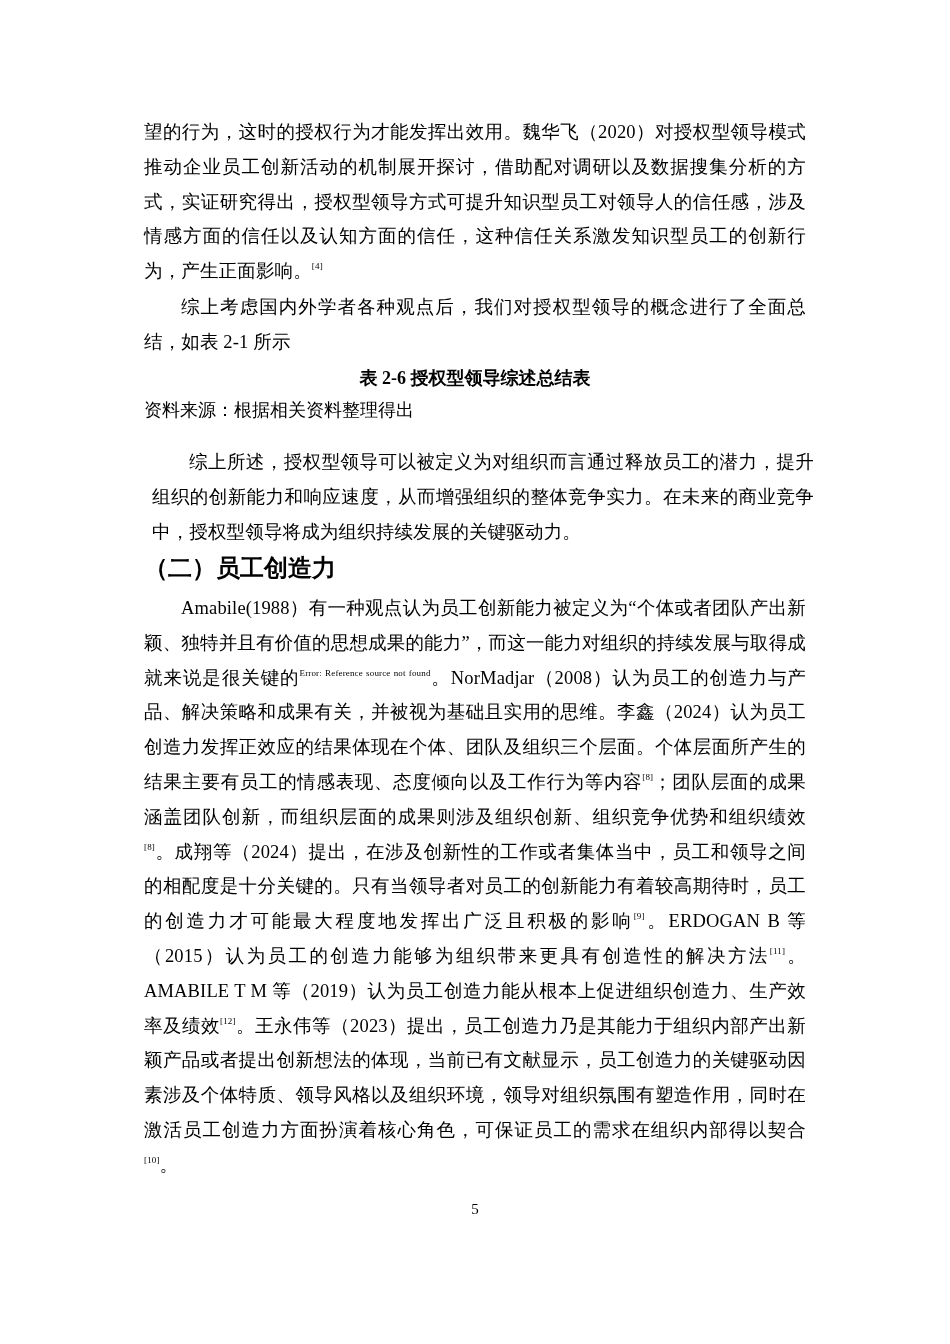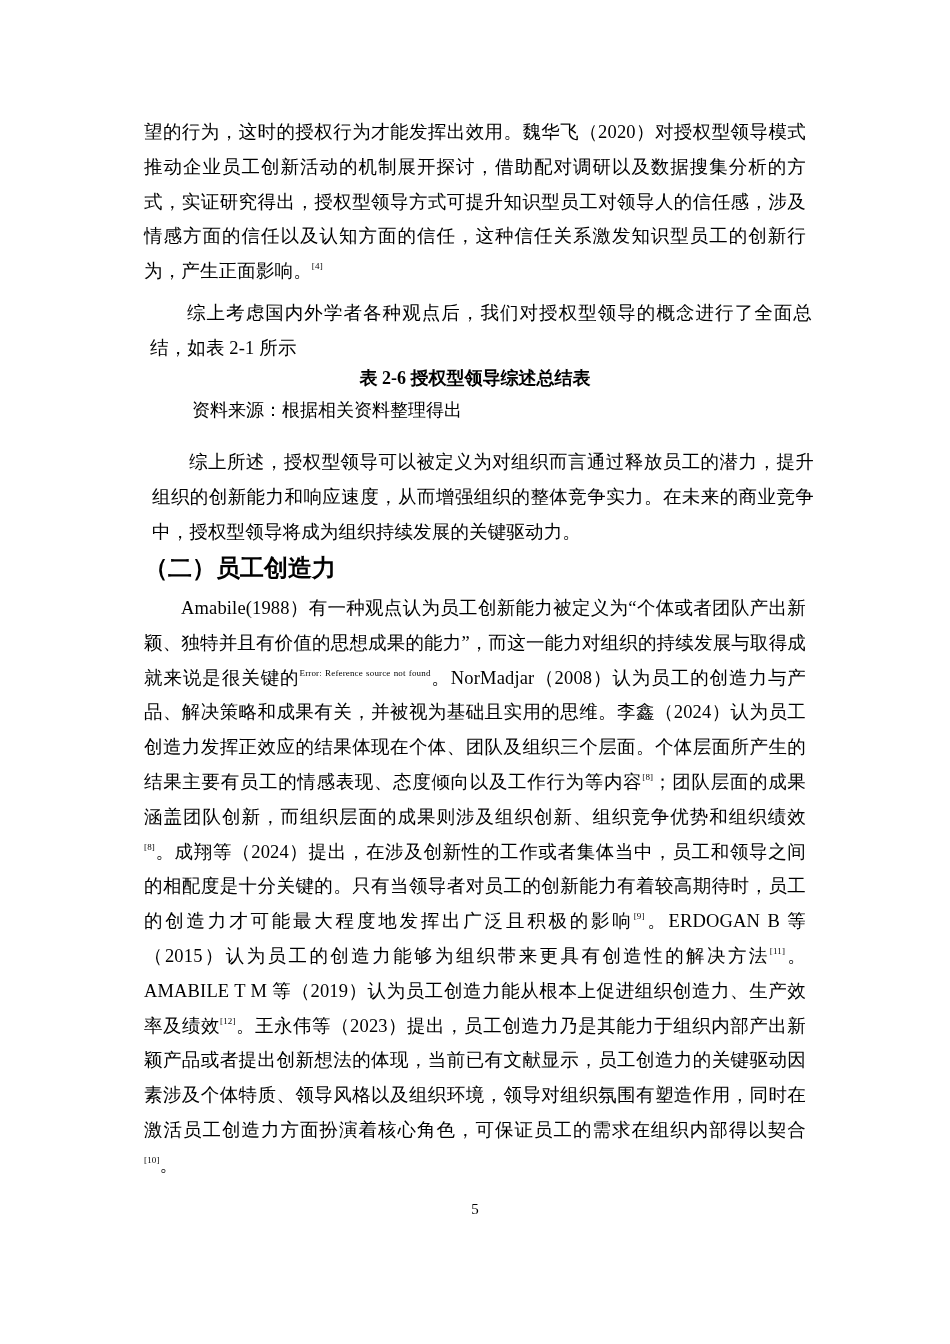--- a/index.html
+++ b/index.html
@@ -53,21 +53,20 @@
       font-weight: bold;
       font-size: 18px;
       line-height: 24px;
     }
     .source {
       position: absolute;
       left: 144px;
       top: 397px;
       font-size: 18px;
       line-height: 26px;
-      margin-left: 48px;
     }
     .heading {
       position: absolute;
       left: 144px;
       top: 551px;
       font-size: 24px;
       font-weight: bold;
       line-height: 34px;
       font-family: "DejaVu Sans", "Liberation Sans", sans-serif;
       text-align: center;
@@ -82,21 +81,21 @@
       line-height: 20px;
     }
   </style>
 </head>
 <body>
 
 <div class="page">
 
   <p class="block" style="top:115px; margin:0;"><span>望的行为，这时的授权行为才能发挥出效用。魏华飞（2020）对授权型领导模式推动企业员工创新活动的机制展开探讨，借助配对调研以及数据搜集分析的方式，实证研究得出，授权型领导方式可提升知识型员工对领导人的信任感，涉及情感方面的信任以及认知方面的信任，这种信任关系激发知识型员工的创新行为，产生正面影响。</span><sup>[4]</sup></p>
 
-  <p class="block indent" style="top:290px; margin:6px;"><span>综上考虑国内外学者各种观点后，我们对授权型领导的概念进行了全面总结，如表 2-1 所示</span></p>
+  <p class="block indent" style="top:290px; margin:0;"><span>综上考虑国内外学者各种观点后，我们对授权型领导的概念进行了全面总结，如表 2-1 所示</span></p>
 
   <div class="caption">表 2-6  授权型领导综述总结表</div>
 
   <div class="source">资料来源：根据相关资料整理得出</div>
 
   <p class="block indent" style="top:437px; margin:8px;"><span>综上所述，授权型领导可以被定义为对组织而言通过释放员工的潜力，提升组织的创新能力和响应速度，从而增强组织的整体竞争实力。在未来的商业竞争中，授权型领导将成为组织持续发展的关键驱动力。</span></p>
 
   <div class="heading">（二）员工创造力</div>
 
   <p class="block indent" style="top:591px; margin:0;"><span>Amabile(1988）有一种观点认为员工创新能力被定义为“个体或者团队产出新颖、独特并且有价值的思想成果的能力”，而这一能力对组织的持续发展与取得成就来说是很关键的</span><sup class="err">Error: Reference source not found</sup><span>。NorMadjar（2008）认为员工的创造力与产品、解决策略和成果有关，并被视为基础且实用的思维。李鑫（2024）认为员工创造力发挥正效应的结果体现在个体、团队及组织三个层面。个体层面所产生的结果主要有员工的情感表现、态度倾向以及工作行为等内容</span><sup>[8]</sup><span>；团队层面的成果涵盖团队创新，而组织层面的成果则涉及组织创新、组织竞争优势和组织绩效</span><sup>[8]</sup><span>。成翔等（2024）提出，在涉及创新性的工作或者集体当中，员工和领导之间的相配度是十分关键的。只有当领导者对员工的创新能力有着较高期待时，员工的创造力才可能最大程度地发挥出广泛且积极的影响</span><sup>[9]</sup><span>。ERDOGAN  B 等（2015）认为员工的创造力能够为组织带来更具有创造性的解决方法</span><sup>[11]</sup><span>。AMABILE  T  M 等（2019）认为员工创造力能从根本上促进组织创造力、生产效率及绩效</span><sup>[12]</sup><span>。王永伟等（2023）提出，员工创造力乃是其能力于组织内部产出新颖产品或者提出创新想法的体现，当前已有文献显示，员工创造力的关键驱动因素涉及个体特质、领导风格以及组织环境，领导对组织氛围有塑造作用，同时在激活员工创造力方面扮演着核心角色，可保证员工的需求在组织内部得以契合</span><sup>[10]</sup><span>。</span></p>

